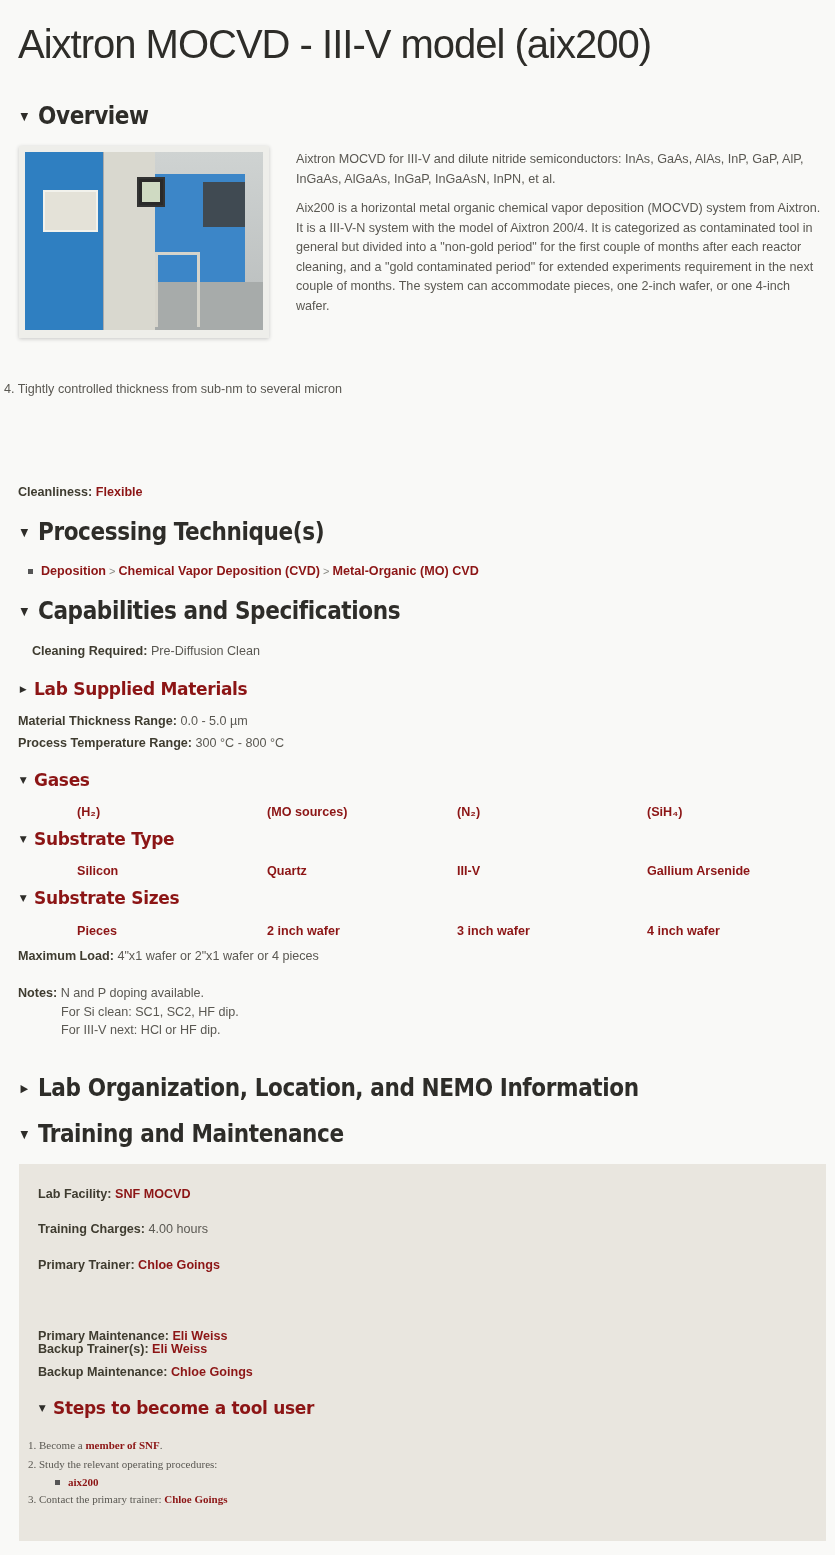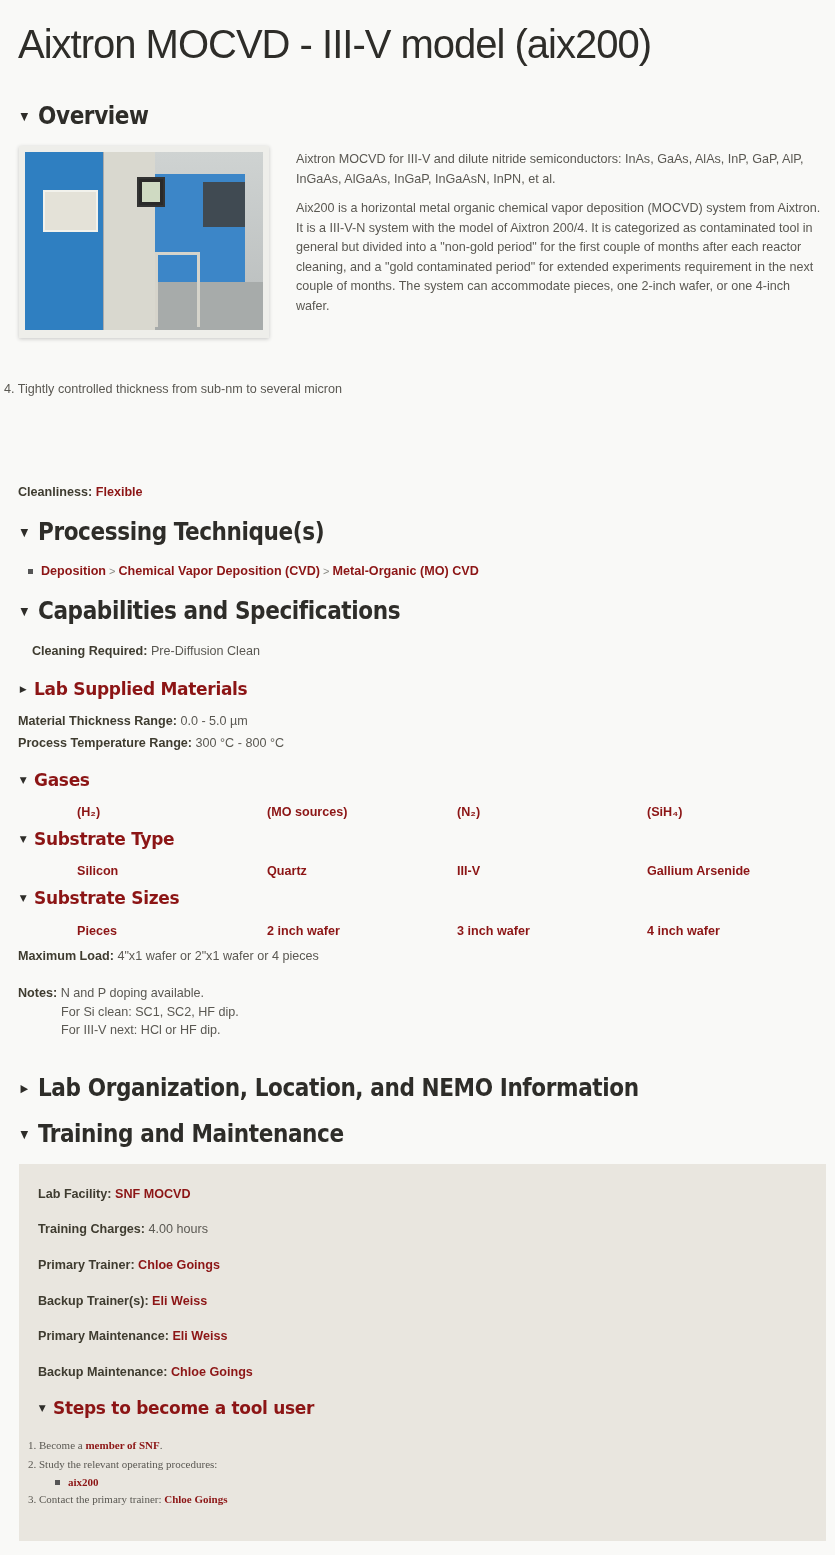--- a/index.html
+++ b/index.html
@@ -213,21 +213,21 @@
       <span class="red">SNF MOCVD</span>
     </div>
     <div class="kv" style="top:1222px;left:38px;">
       <b>Training Charges:</b>
       <span>4.00 hours</span>
     </div>
     <div class="kv" style="top:1258px;left:38px;">
       <b>Primary Trainer:</b>
       <span class="red">Chloe Goings</span>
     </div>
-    <div class="kv" style="top:1294px;left:38px;">
+    <div class="kv" style="top:1342px;left:38px;">
       <b>Backup Trainer(s):</b>
       <span class="red">Eli Weiss</span>
     </div>
     <div class="kv" style="top:1329px;left:38px;">
       <b>Primary Maintenance:</b>
       <span class="red">Eli Weiss</span>
     </div>
     <div class="kv" style="top:1365px;left:38px;">
       <b>Backup Maintenance:</b>
       <span class="red">Chloe Goings</span>

